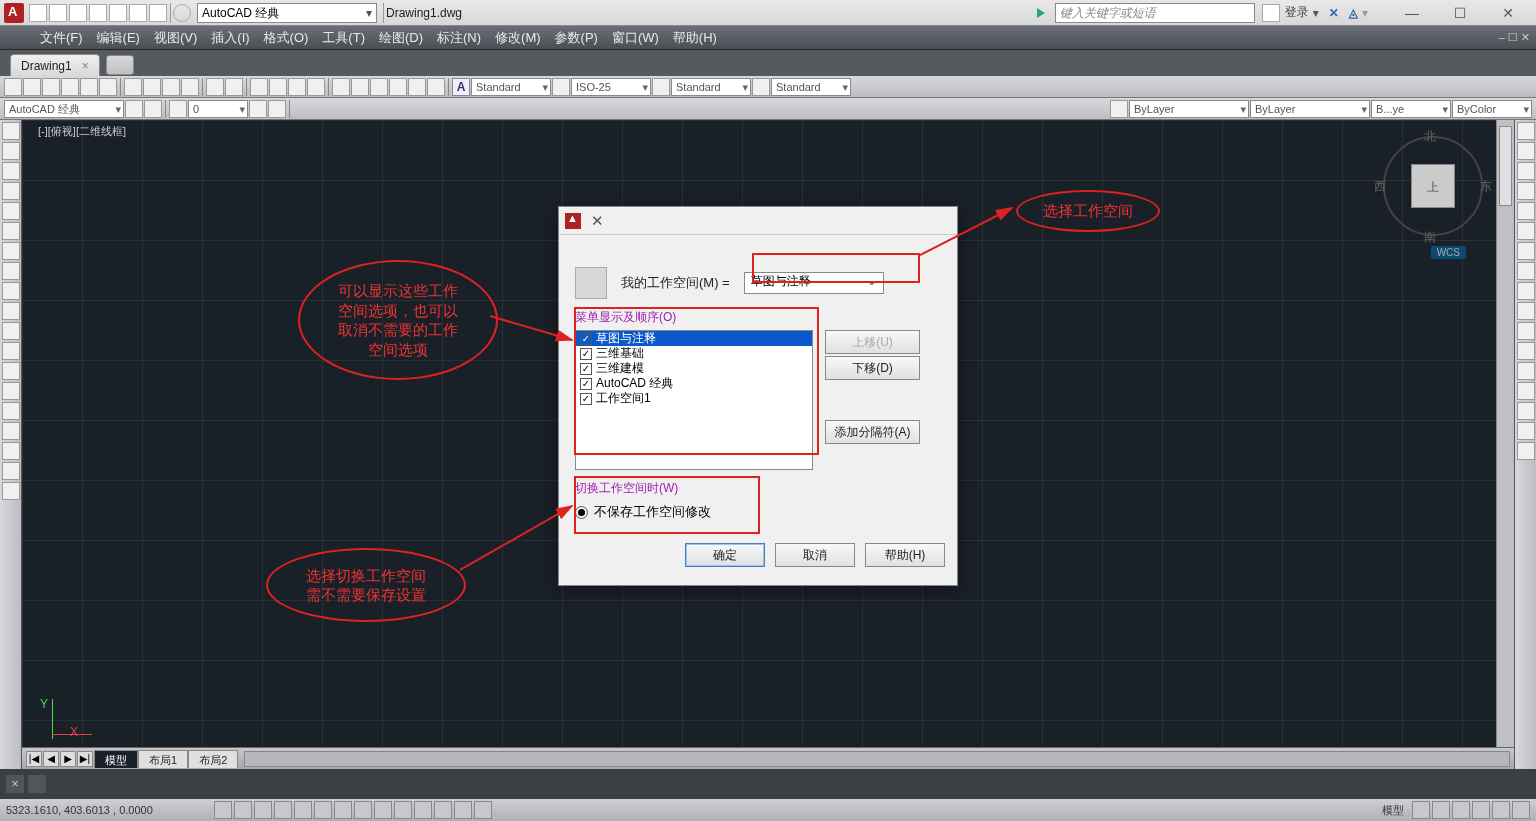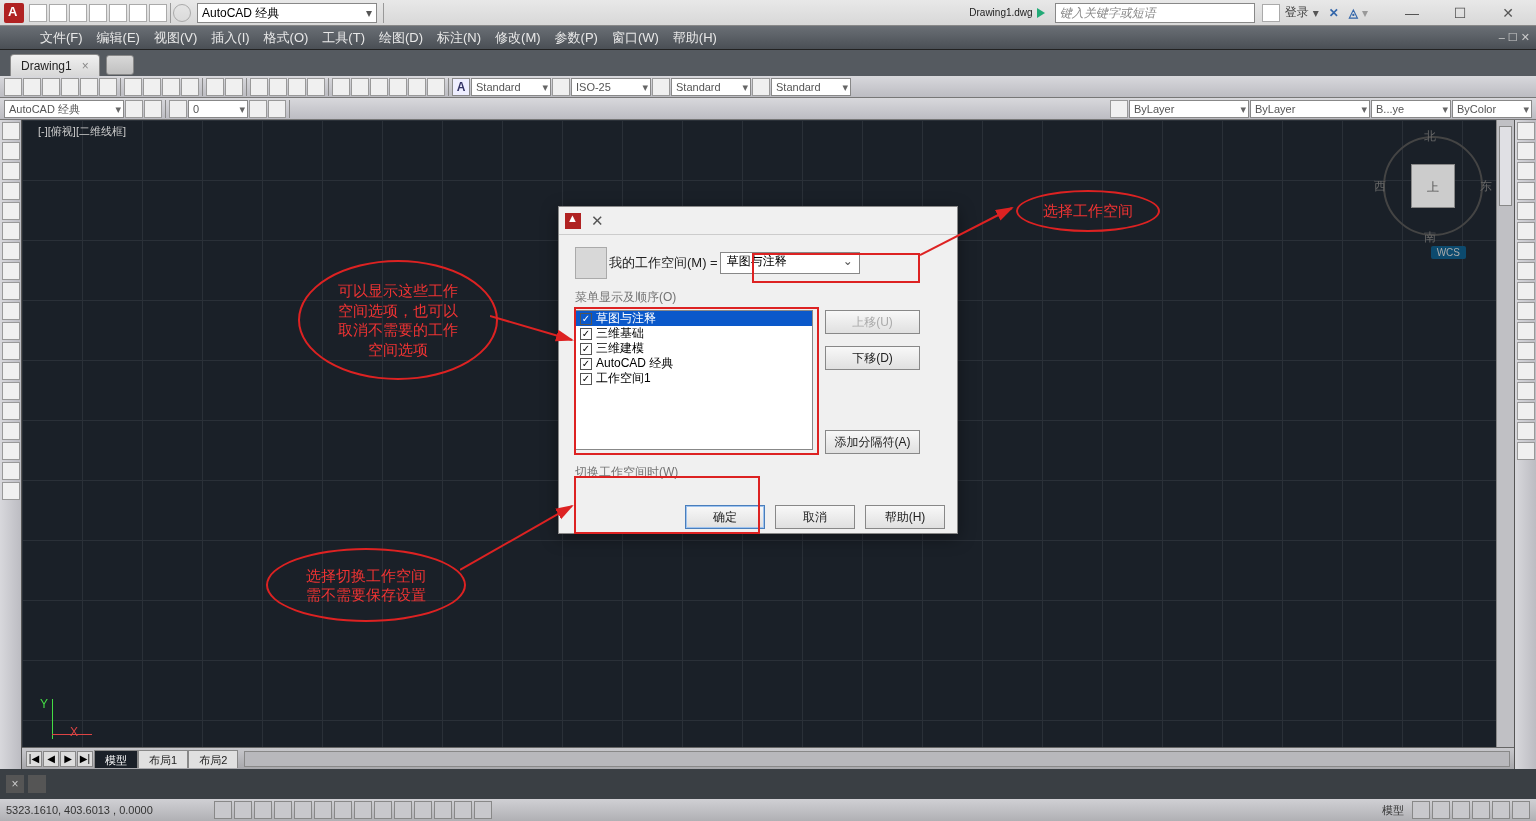--- a/index.html
+++ b/index.html
@@ -7,21 +7,21 @@
 
 
 .titlebar { height: 26px; background: linear-gradient(#e8e8e8,#d8d8d8); display: flex; align-items: center; border-bottom: 1px solid #888; }
 .app-logo { width: 20px; height: 20px; background: #b02222; margin: 0 4px; border-radius: 2px; position: relative; }
 .app-logo::after { content:"A"; color:#fff; font-weight:bold; position:absolute; left:4px; top:1px; font-size:13px; }
 .qat-icon { width: 18px; height: 18px; margin: 0 1px; background: #fff; border: 1px solid #aaa; }
 .qat-sep { width:1px; height:20px; background:#999; margin:0 2px; }
 .ws-combo { height: 20px; background: #fff; border: 1px solid #888; padding: 1px 18px 1px 4px; margin: 0 4px; min-width:180px; position:relative; }
 .ws-combo::after { content:"▾"; position:absolute; right:4px; top:2px; color:#555; }
 .gear-icon { width:18px; height:18px; margin-right:2px; display:inline-block; border:1px solid #aaa; border-radius:50%; position:relative; vertical-align:middle; }
-.title-center { flex:1; text-align:right; color:#222; font-size:10px; }
+.title-center { flex:1; text-align:left; color:#222; font-size:12px; }
 .search-box { width:200px; height:20px; background:#fff; border:1px solid #888; padding:1px 4px; color:#888; font-style:italic; margin:0 6px; }
 .play-icon { width:0; height:0; border-top:5px solid transparent; border-bottom:5px solid transparent; border-left:8px solid #2a7; margin:0 4px; }
 .title-right { display:flex; align-items:center; gap:4px; padding-right:6px; }
 .login-text { color:#444; font-size:12px; }
 .win-btn { width:44px; height:24px; display:flex; align-items:center; justify-content:center; color:#555; font-size:14px; }
 .win-close { color:#555; }
 
 
 .menubar { height: 24px; background: linear-gradient(#6a6f75,#4a4f55); display:flex; align-items:center; padding:0 40px; gap:14px; color:#e8e8e8; font-size:13px; border-bottom:1px solid #222; position:relative; }
 .menu-item { cursor:pointer; }
@@ -89,39 +89,39 @@
 .st-text { padding:0 6px; }
 
 
 .dialog { position:absolute; top:206px; left:558px; width:400px; background:#f0f0f0; border:1px solid #888; box-shadow:0 4px 16px rgba(0,0,0,0.4); }
 .dlg-title { height:28px; display:flex; align-items:center; padding:0 6px; border-bottom:1px solid #ccc; }
 .dlg-logo { width:16px; height:16px; background:#b02222; margin-right:6px; position:relative; }
 .dlg-logo::after { content:"▲"; color:#fff; position:absolute; left:2px; top:-1px; font-size:11px; }
 .dlg-title-text { flex:1; color:#222; font-size:13px; }
 .dlg-close { color:#555; cursor:pointer; font-size:15px; padding:0 4px; }
 .dlg-body { padding:12px 16px; }
-.dlg-row { display:flex; align-items:center; margin-bottom:10px; gap:2px; }
+.dlg-row { display:flex; align-items:center; margin-bottom:10px; gap:14px;margin-top:20px; }
 .dlg-icon { width:32px; height:32px; background:#d8d8d8; border:1px solid #aaa; }
 .dlg-label { color:#222; font-size:13px; }
 .dlg-select { height:22px; border:1px solid #888; background:#fff; padding:0 18px 0 6px; position:relative; min-width:140px; font-size:12px; }
 .dlg-select::after { content:"⌄"; position:absolute; right:6px; top:1px; color:#555; }
-.dlg-section-label { font-size:12px; color:#737373; margin:4px 0; }
+.dlg-section-label { font-size:12px; color:#a21caf; margin:4px 0; }
 .dlg-columns { display:flex; gap:12px; }
 .listbox { width:238px; height:140px; border:1px solid #888; background:#fff; overflow:hidden; }
 .list-item { display:flex; align-items:center; padding:0 4px; font-size:12px; height:15px; }
 .list-item.selected { background:#0a58ca; color:#fff; }
 .chk { width:12px; height:12px; border:1px solid #555; margin-right:4px; display:flex; align-items:center; justify-content:center; font-size:10px; }
-.side-buttons { display:flex; flex-direction:column; gap:12px; }
+.side-buttons { display:flex; flex-direction:column; gap:2px; }
 .dlg-btn { width:95px; height:24px; border:1px solid #888; background:linear-gradient(#f8f8f8,#e0e0e0); font-size:12px; color:#222; }
 .dlg-btn:disabled { color:#aaa; }
 .radio-group { margin-top:4px; }
 .radio-row { display:flex; align-items:center; gap:6px; padding:2px 0; font-size:13px; }
 .radio { width:13px; height:13px; border:1px solid #555; border-radius:50%; display:flex; align-items:center; justify-content:center; }
 .radio.checked::after { content:""; width:7px; height:7px; background:#000; border-radius:50%; }
-.dlg-footer { display:flex; justify-content:flex-end; gap:10px; padding:8px 12px 4px; }
+.dlg-footer { display:flex; justify-content:flex-end; gap:10px; padding:8px 12px 18px; }
 .dlg-btn.primary { border-color:#4a7ebb; box-shadow:inset 0 0 0 1px #9dc3f0; }
 
 
 .redbox { position:absolute; border:2px solid #d22; pointer-events:none; }
 
 
 .anno { position:absolute; border:2px solid #d22; border-radius:50%; color:#e33; font-size:15px; text-align:center; display:flex; align-items:center; justify-content:center; line-height:1.3; padding:8px; }
 .arrow-svg { position:absolute; pointer-events:none; }
 
 
@@ -394,20 +394,24 @@
       </div>
       <div class="side-buttons">
         <button class="dlg-btn" disabled="">上移(U)</button>
         <button class="dlg-btn">下移(D)</button>
         <div style="height:36px"></div>
         <button class="dlg-btn">添加分隔符(A)</button>
       </div>
     </div>
     <div class="dlg-section-label" style="margin-top:10px">切换工作空间时(W)</div>
     <div class="radio-group">
+      <div class="radio-row">
+          <span class="radio checked"></span>
+          <span>不保存工作空间修改</span>
+        </div>
     </div>
   </div>
   <div class="dlg-footer">
     <button class="dlg-btn primary" style="width:80px">确定</button>
     <button class="dlg-btn" style="width:80px">取消</button>
     <button class="dlg-btn" style="width:80px">帮助(H)</button>
   </div>
 </div>
 
 <div class="redbox" style="top:253px;left:752px;width:168px;height:30px"></div>

